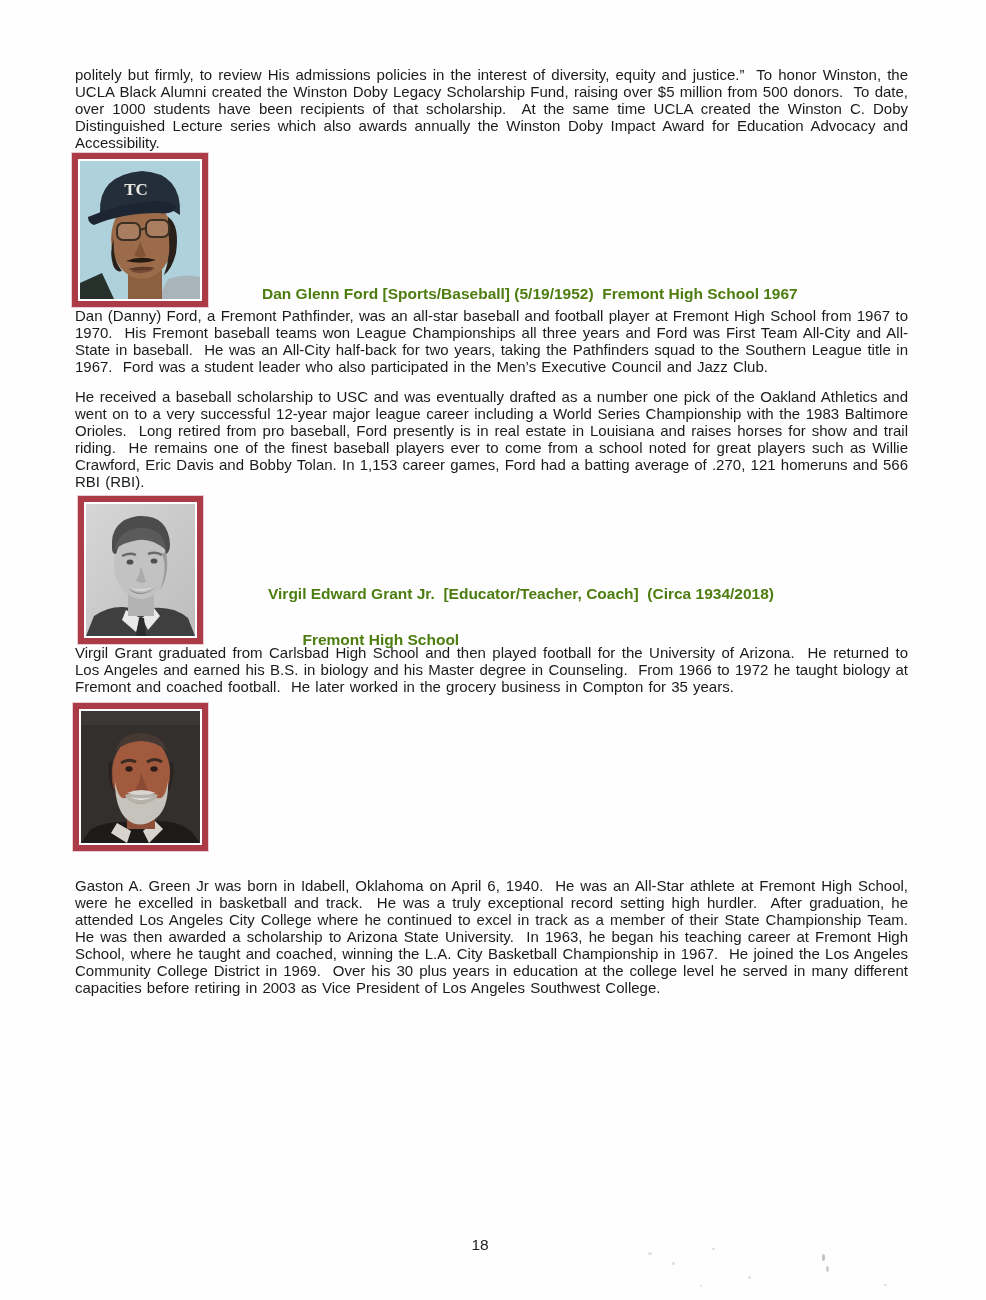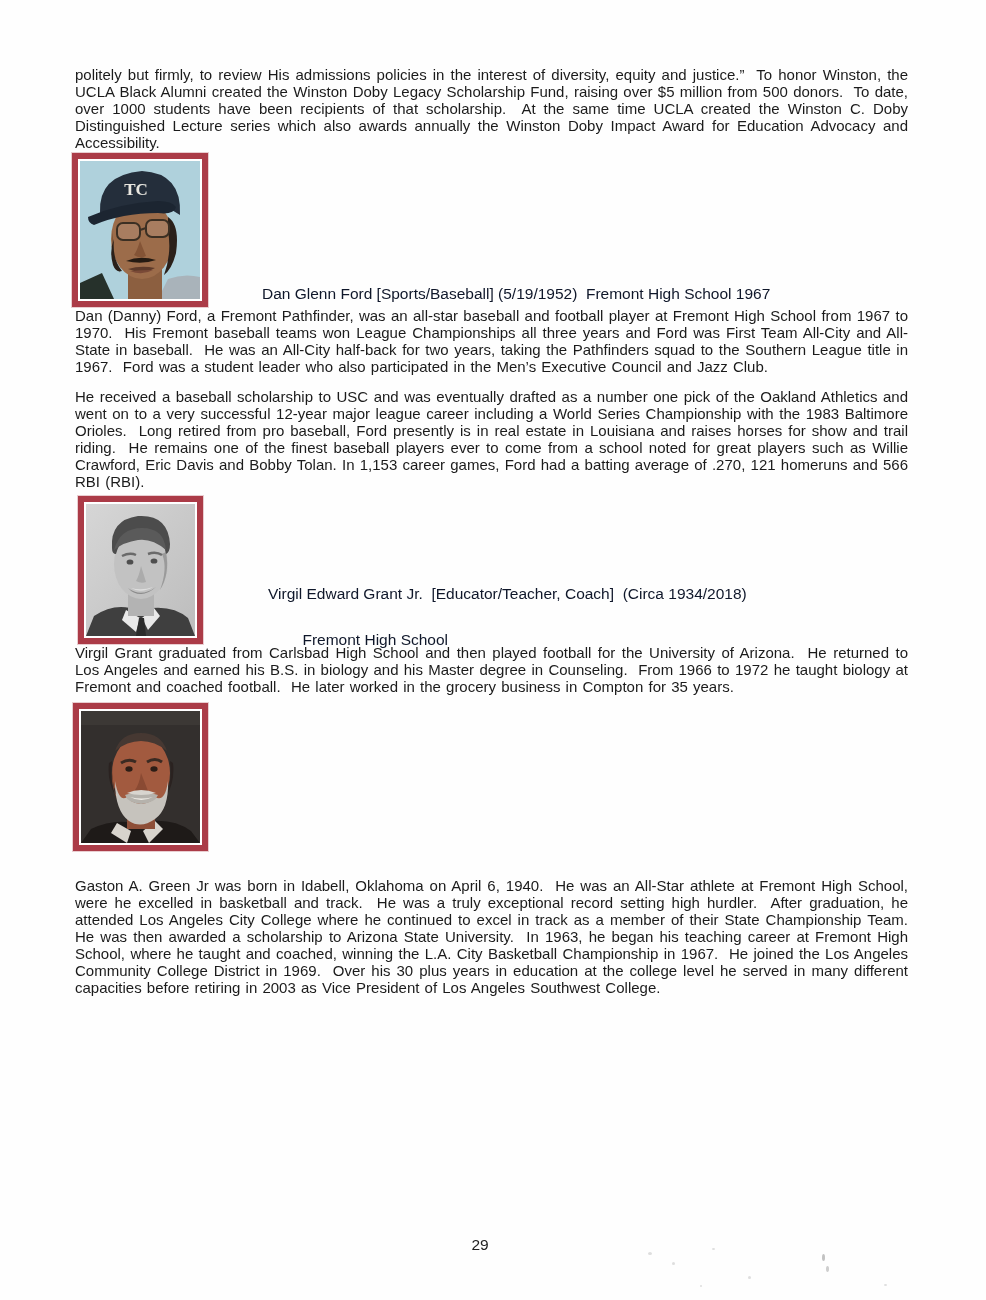--- a/index.html
+++ b/index.html
@@ -36,25 +36,25 @@
     background: #ffffff;
     padding: 2px;
     display: inline-block;
     line-height: 0;
     box-shadow: 0 0 0 1px rgba(170,60,70,0.25);
   }
   .photo-frame svg { display: block; }
   .caption {
     position: absolute;
     left: 190px;
-    font-weight: normal;
+    font-weight: bold;
     font-size: 15.5px;
     line-height: 23px;
     white-space: pre-wrap;
-    color: #0f172a;
+    color: #4d7c0f;
   }
   
   .profile-ford  { margin-top: 2px;  height: 154px; margin-left: -3px; }
   .profile-grant { margin-top: 6px;  height: 148px; margin-left: 3px;  }
   .profile-green { margin-top: 8px;  height: 148px; margin-left: -2px; }
   .caption-ford  { bottom: 2px; }
   .caption-grant { bottom: -30px; }
   .caption-green { bottom: -2px; }
   .p-ford-1  { }
   .p-ford-2  { margin-top: 13px; }
@@ -203,21 +203,21 @@
 
           <path d="M49 86 Q60 92 72 86 Q61 89 49 86 Z" fill="#efece6"></path>
         </svg>
       </span>
     </div>
 
     <p class="body-text p-green">Gaston A. Green Jr was born in Idabell, Oklahoma on April 6, 1940.  He was an All-Star athlete at Fremont High School, were he excelled in basketball and track.  He was a truly exceptional record setting high hurdler.  After graduation, he attended Los Angeles City College where he continued to excel in track as a member of their State Championship Team.  He was then awarded a scholarship to Arizona State University.  In 1963, he began his teaching career at Fremont High School, where he taught and coached, winning the L.A. City Basketball Championship in 1967.  He joined the Los Angeles Community College District in 1969.  Over his 30 plus years in education at the college level he served in many different capacities before retiring in 2003 as Vice President of Los Angeles Southwest College.</p>
 
   </div>
 
-  <div class="page-number">29</div>
+  <div class="page-number">18</div>
 
   <div>
     <div class="speck" style="left:648px; top:1252px; width:4px; height:3px;"></div>
     <div class="speck" style="left:672px; top:1262px; width:3px; height:3px;"></div>
     <div class="speck" style="left:712px; top:1248px; width:3px; height:2px;"></div>
     <div class="speck" style="left:748px; top:1276px; width:3px; height:3px;"></div>
     <div class="speck" style="left:822px; top:1254px; width:3px; height:7px; opacity:0.6; background:#9a9a9a;"></div>
     <div class="speck" style="left:826px; top:1266px; width:3px; height:6px; opacity:0.55; background:#a5a5a5;"></div>
     <div class="speck" style="left:884px; top:1284px; width:3px; height:2px;"></div>
     <div class="speck" style="left:700px; top:1285px; width:2px; height:2px;"></div>

